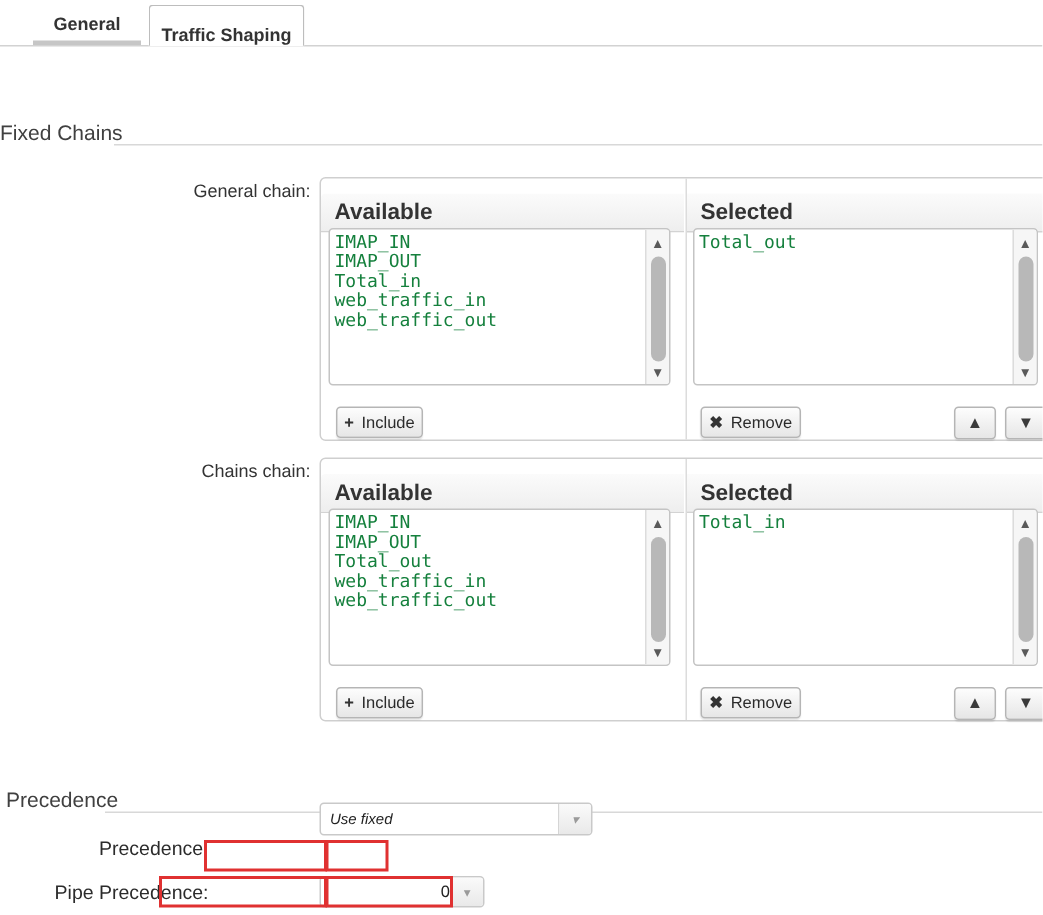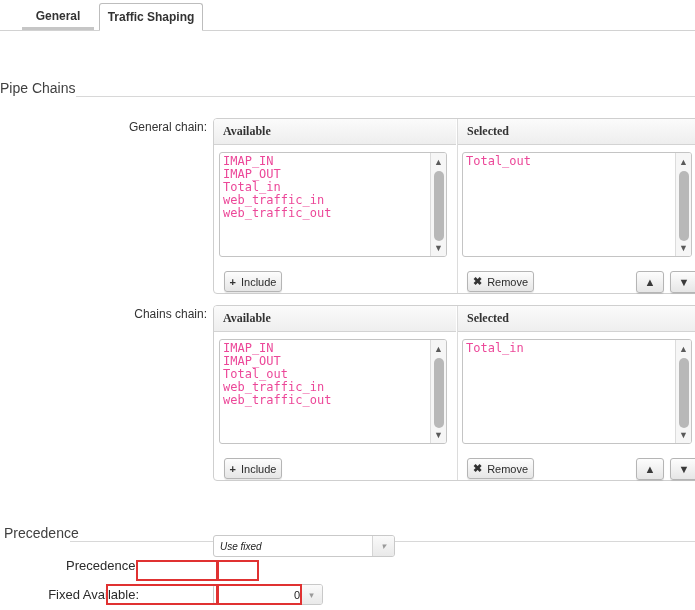--- a/index.html
+++ b/index.html
@@ -29,20 +29,21 @@
   .tab-general {
     left: 22px; width: 72px; top: 4px; height: 26px;
     border-bottom: 3px solid #c6c6c6;
   }
   .tab-traffic {
     left: 99px; width: 104px;
     border: 1px solid #bdbdbd;
     border-bottom: 1px solid #ffffff;
     border-top-left-radius: 3px; border-top-right-radius: 3px;
     z-index: 3;
+    align-items: flex-end;
   }
 
   
   .section-head {
     position: absolute; font-size: 14px; color: #404040;
     white-space: nowrap;
   }
   .section-rule {
     position: absolute; height: 1px; background: #d8d8d8;
   }
@@ -57,40 +58,40 @@
   .chain-panel {
     position: absolute;
     border: 1px solid #cfcfcf;
     border-radius: 4px;
     background: #ffffff;
   }
   .chain-col {
     position: absolute; top: 0; height: 100%;
   }
   .col-head {
-    position: absolute; left: 0; top: 0; right: 0; height: 26px;
+    position: absolute; left: 0; top: 10px; right: 0; height: 26px;
     background: linear-gradient(#fbfbfb, #eeeeee);
     border-bottom: 1px solid #d3d3d3;
-    font-size: 12px; font-weight: bold; color: #333333;
-    display: flex; align-items: center; padding-left: 9px; font-family: Liberation Serif, serif;
+    font-size: 15px; font-weight: bold; color: #333333;
+    display: flex; align-items: center; padding-left: 9px;
   }
   .col-head.rounded-l { border-top-left-radius: 3px; }
 
   .listbox {
     position: absolute;
     border: 1px solid #c4c4c4;
     border-radius: 3px;
     background: #ffffff;
     overflow: hidden;
   }
   .list-items {
     position: absolute; left: 0; top: 0; right: 16px; bottom: 0;
     padding: 2px 0 0 3px;
     font-family: "DejaVu Sans Mono", monospace;
-    font-size: 12px; line-height: 13px; color: #ec4899;
+    font-size: 12px; line-height: 13px; color: #15803d;
   }
   .list-item { white-space: pre; height: 13px; }
 
   
   .vscroll {
     position: absolute; right: 0; top: 0; bottom: 0; width: 16px;
     background: #f6f6f6; border-left: 1px solid #dcdcdc;
   }
   .vscroll .arrow {
     position: absolute; left: 0; width: 15px; height: 15px;
@@ -162,21 +163,21 @@
   <div class="tabstrip">
     <div class="tabstrip-base"></div>
     <div class="tab tab-general">
       <span>General</span>
     </div>
     <div class="tab tab-traffic">
       <span>Traffic Shaping</span>
     </div>
   </div>
 
-  <div class="section-head" style="left:0px; top:80px;">Pipe Chains</div>
+  <div class="section-head" style="left:0px; top:80px;">Fixed Chains</div>
   <div class="section-rule" style="left:76px; top:96px; width:619px;"></div>
 
   <div class="row-label" style="left:60px; top:120px; width:147px;">General chain:</div>
 
   <div class="chain-panel" style="left:213px; top:118px; width:490px; height:176px;">
 
     <div class="chain-col" style="left:0px; width:242px;">
       <div class="col-head rounded-l">Available</div>
       <div class="listbox" style="left:5px; top:33px; width:228px; height:105px;">
         <div class="list-items">
@@ -278,21 +279,21 @@
   <div class="section-rule" style="left:70px; top:541px; width:625px;"></div>
 
   <div class="field-label" style="left:50px; top:558px; width:89px;">Precedence:</div>
   <div class="combo" style="left:213px; top:535px; width:182px; height:22px;font-style:italic;">
     <span class="txt">Use fixed</span>
     <span class="drop">▾</span>
   </div>
   <div class="annot" style="left:136px; top:560px; width:82px; height:21px;"></div>
   <div class="annot" style="left:217px; top:560px; width:42px; height:21px;"></div>
 
-  <div class="field-label" style="left:20px; top:587px; width:119px;">Fixed Available:</div>
+  <div class="field-label" style="left:20px; top:587px; width:119px;">Pipe Precedence:</div>
   <div class="combo" style="left:213px; top:584px; width:110px; height:21px;">
     <span class="txt right">0</span>
     <span class="drop">▾</span>
   </div>
   <div class="annot" style="left:106px; top:584px; width:112px; height:21px;"></div>
   <div class="annot" style="left:217px; top:584px; width:85px; height:21px;"></div>
 
 </div>
 
 </body></html>

